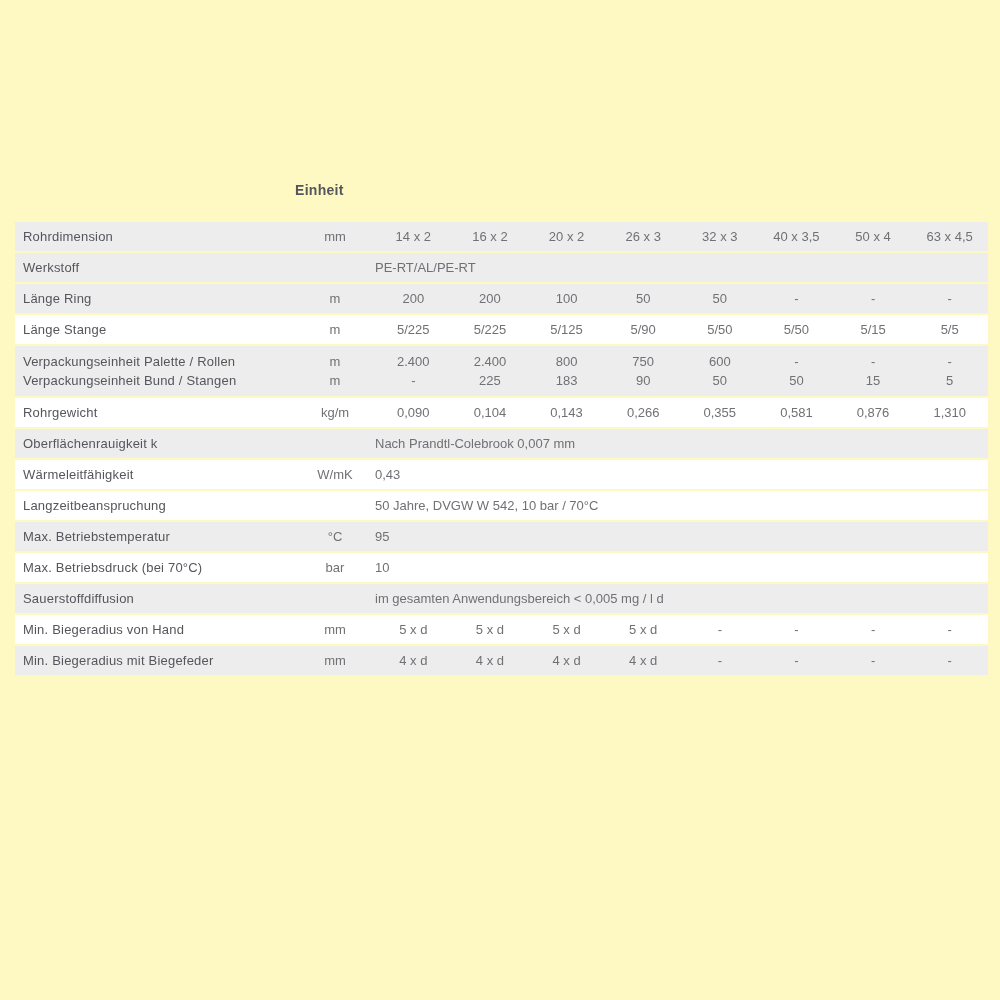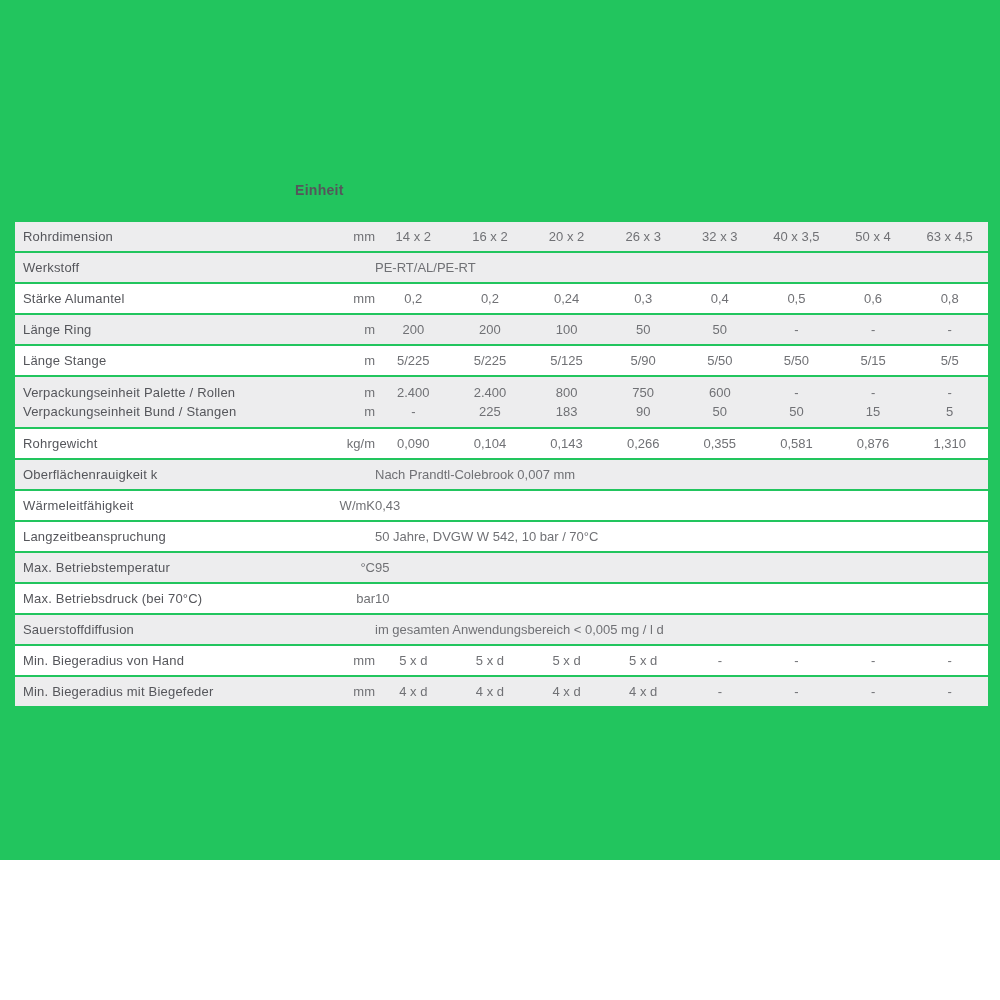--- a/index.html
+++ b/index.html
@@ -1,39 +1,39 @@
 <!DOCTYPE html>
 <html lang="de"><head>
 <meta charset="utf-8">
 <style>
   * { margin: 0; padding: 0; box-sizing: border-box; }
   html, body { width: 1000px; height: 1000px; background: #ffffff; }
   body { font-family: "Liberation Sans", "DejaVu Sans", sans-serif; }
-  .page { position: relative; width: 1000px; height: 860px; background: #22c55e; overflow: hidden; }
+  .page { position: relative; width: 1000px; height: 1000px; background: #fef9c3; overflow: hidden; }
 
   .einheit-header {
     position: absolute; left: 295px; top: 182px;
     font-size: 14px; font-weight: bold; color: #55565b; letter-spacing: 0.3px;
   }
 
   table.spec {
     position: absolute; left: 15px; top: 220px; width: 973px;
     border-collapse: separate; border-spacing: 0 2px; table-layout: fixed;
   }
   tr.stripe { background: #ededee; }
   tr.plain  { background: #ffffff; }
 
   th, td { font-size: 13px; height: 29px; vertical-align: middle; overflow: hidden; white-space: nowrap; }
   tr.double th, tr.double td { height: 50px; }
 
   th.label {
     text-align: left; padding-left: 8px;
     font-weight: normal; color: #55565b; letter-spacing: 0.2px;
   }
-  td.unit  { text-align: right; padding-left: 2px; color: #707175; }
+  td.unit  { text-align: center; padding-left: 2px; color: #707175; }
   td.value { text-align: center; color: #707175; }
   td.span-value { text-align: left; color: #707175; }
   .line { line-height: 19px; }
 </style>
 </head>
 <body>
 
 <div class="page">
   <div class="einheit-header">Einheit</div>
 
@@ -61,32 +61,20 @@
           <td class="value">32 x 3</td>
           <td class="value">40 x 3,5</td>
           <td class="value">50 x 4</td>
           <td class="value">63 x 4,5</td>
         </tr>
         <tr class="stripe">
           <th class="label">Werkstoff</th>
           <td class="unit"></td>
           <td class="span-value" colspan="8">PE-RT/AL/PE-RT</td>
         </tr>
-        <tr class="plain">
-          <th class="label">Stärke Alumantel</th>
-          <td class="unit">mm</td>
-          <td class="value">0,2</td>
-          <td class="value">0,2</td>
-          <td class="value">0,24</td>
-          <td class="value">0,3</td>
-          <td class="value">0,4</td>
-          <td class="value">0,5</td>
-          <td class="value">0,6</td>
-          <td class="value">0,8</td>
-        </tr>
         <tr class="stripe">
           <th class="label">Länge Ring</th>
           <td class="unit">m</td>
           <td class="value">200</td>
           <td class="value">200</td>
           <td class="value">100</td>
           <td class="value">50</td>
           <td class="value">50</td>
           <td class="value">-</td>
           <td class="value">-</td>

